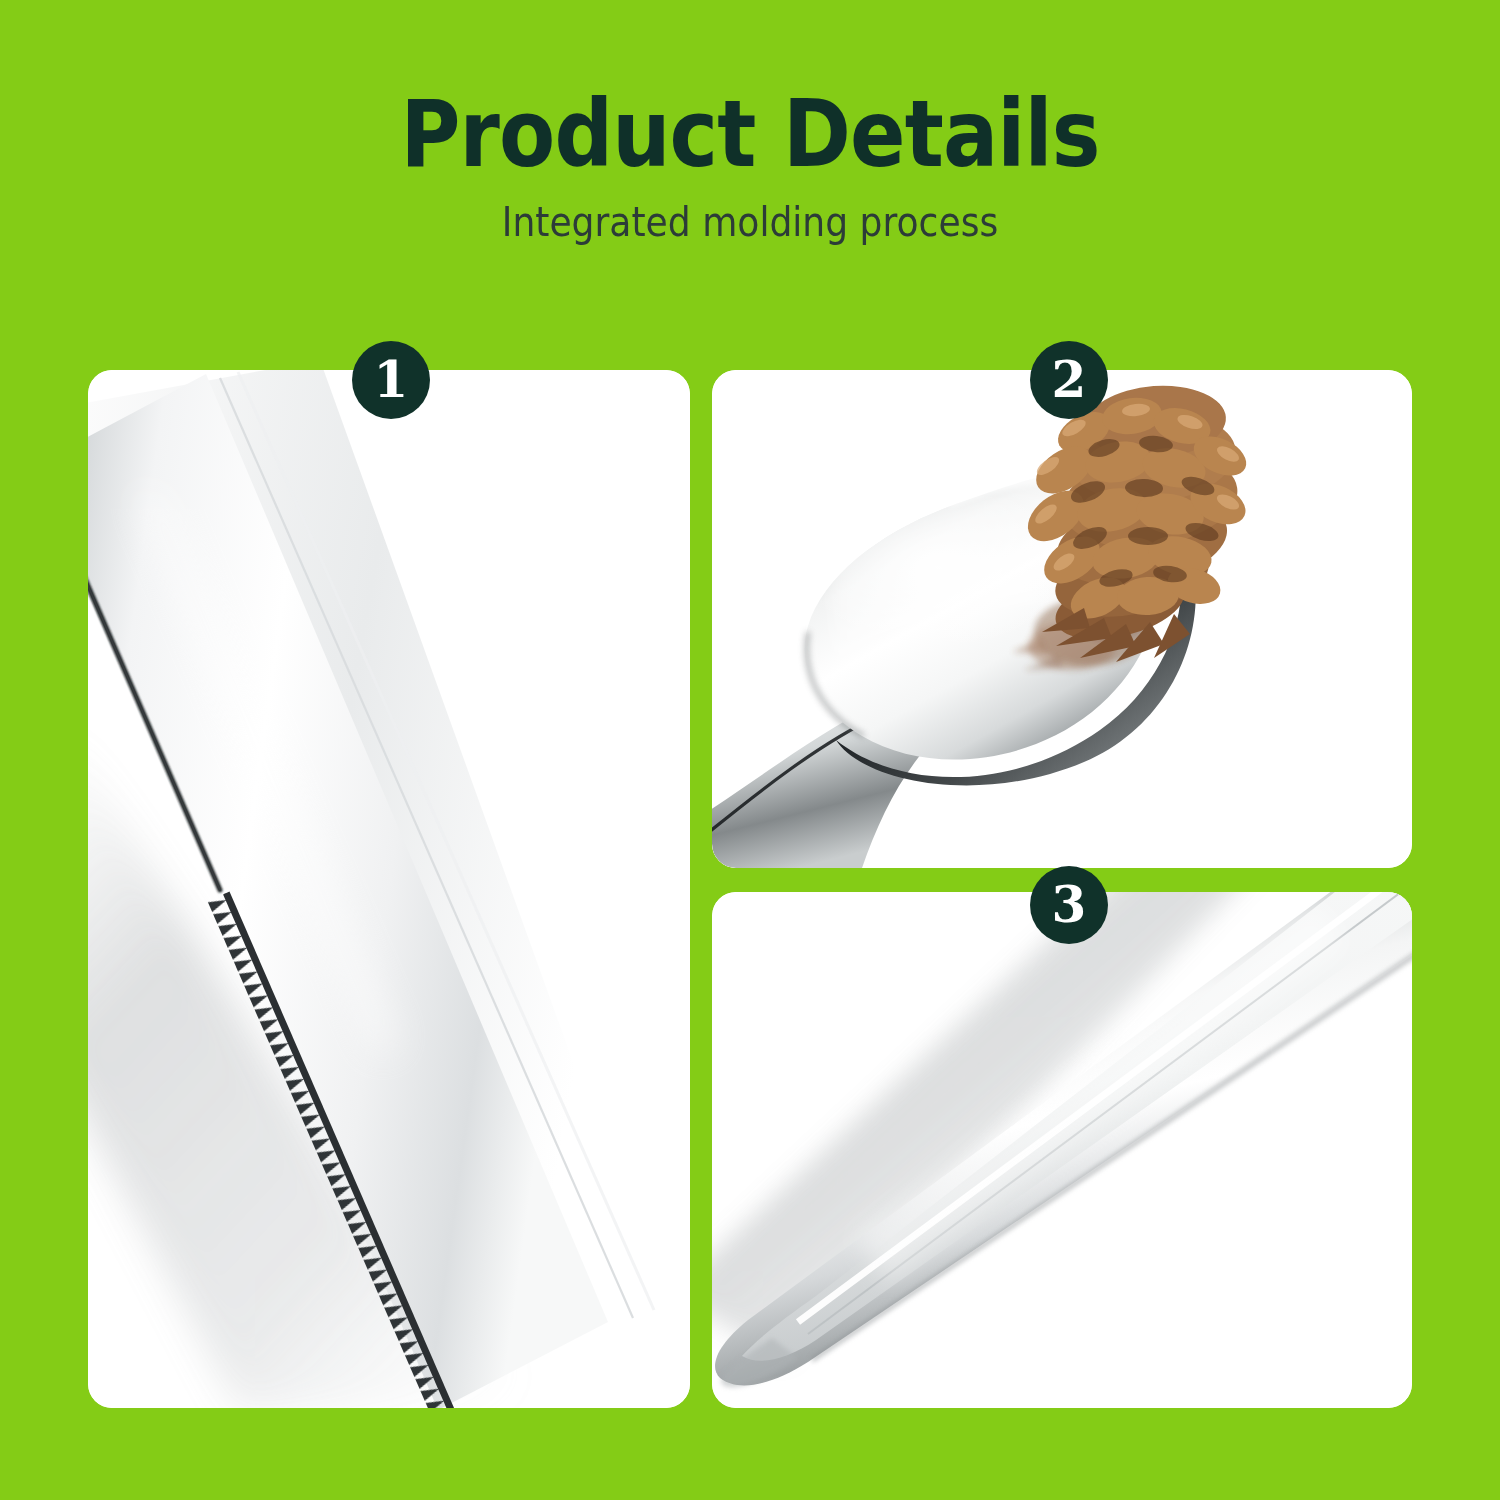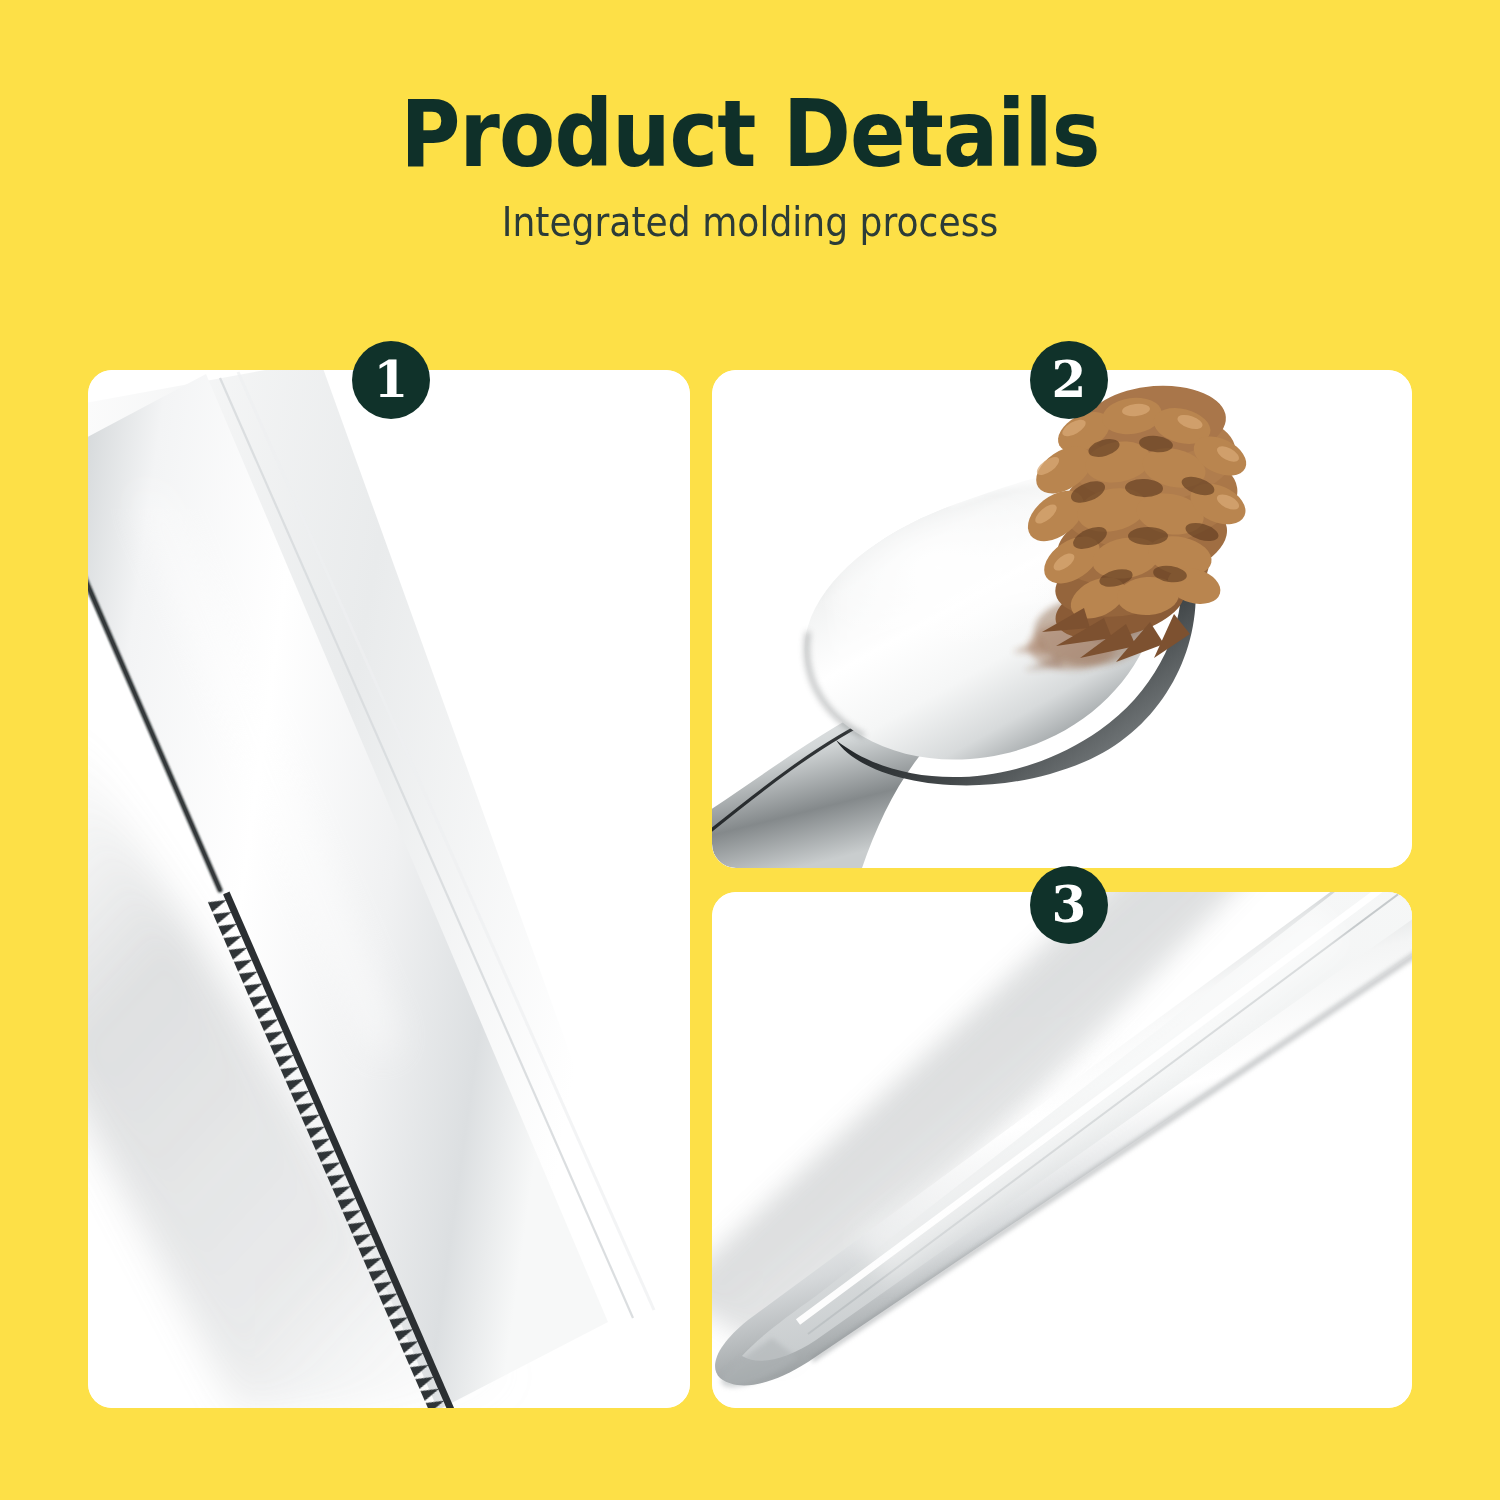--- a/index.html
+++ b/index.html
@@ -10,21 +10,21 @@
     width: 1500px;
     height: 1500px;
     background: #e5e5e5;
     font-family: "Liberation Sans", sans-serif;
     overflow: hidden;
   }
   .page {
     position: relative;
     width: 1500px;
     height: 1500px;
-    background: #fde047;
+    background: #84cc16;
   }
 
   
   .header {
     position: absolute;
     left: 0;
     top: 0;
     width: 1500px;
     text-align: center;
   }

